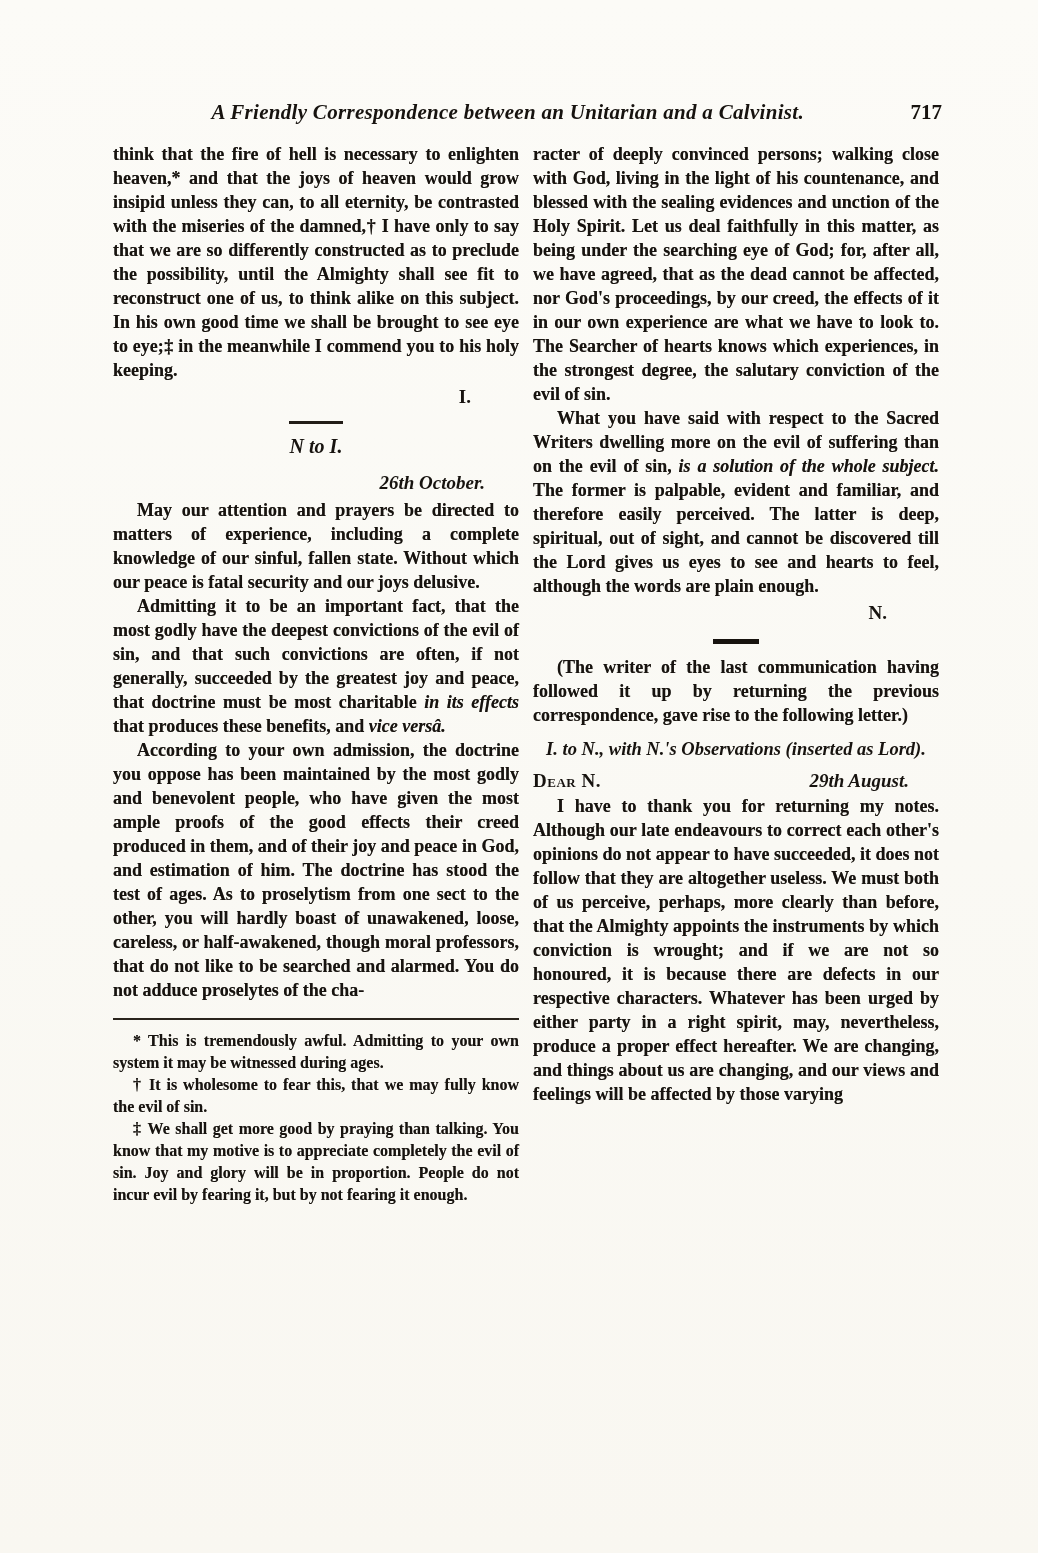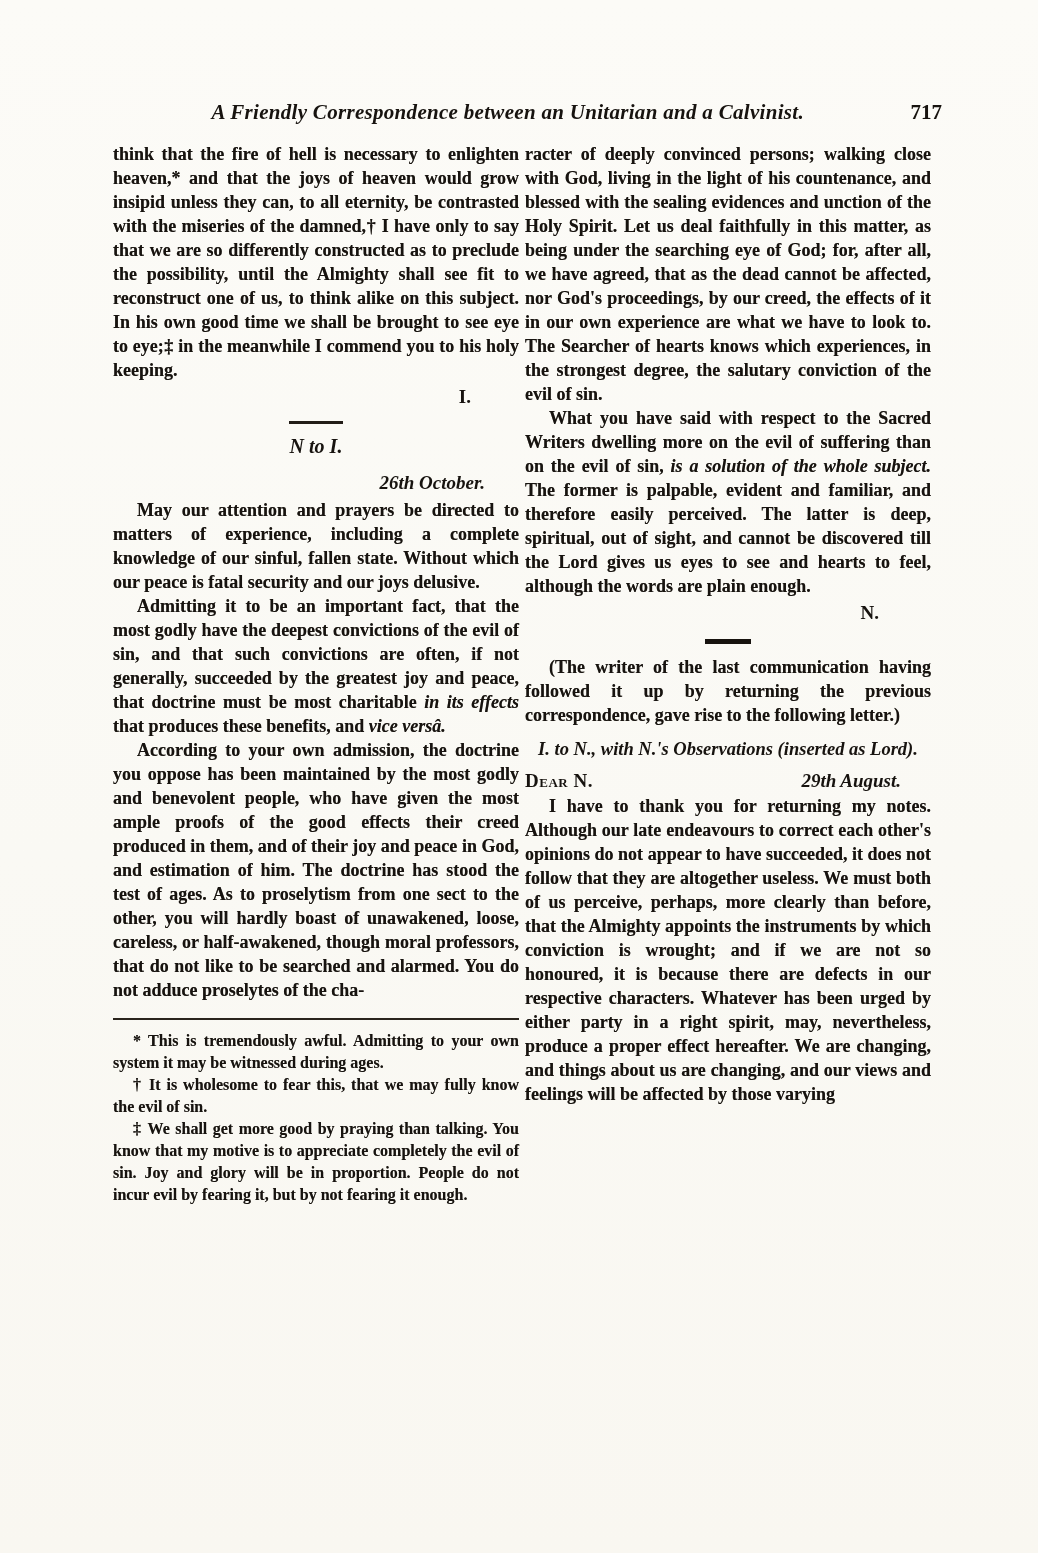--- a/index.html
+++ b/index.html
@@ -24,21 +24,21 @@
     font-style: italic;
     font-weight: bold;
     font-size: 21px;
   }
   .running-head .rh-title { flex: 1; text-align: center; letter-spacing: 0.3px; }
   .running-head .rh-page { font-style: normal; font-weight: bold; font-size: 21px; padding-left: 8px; }
 
   
   .columns {
     display: flex;
-    gap: 6px;
+    gap: 14px;
     padding: 17px 96px 0 113px;
   }
   .col { width: 406px; }
 
   
   .para {
     font-size: 18px;
     line-height: 24px;
     font-weight: bold;
     text-align: justify;

